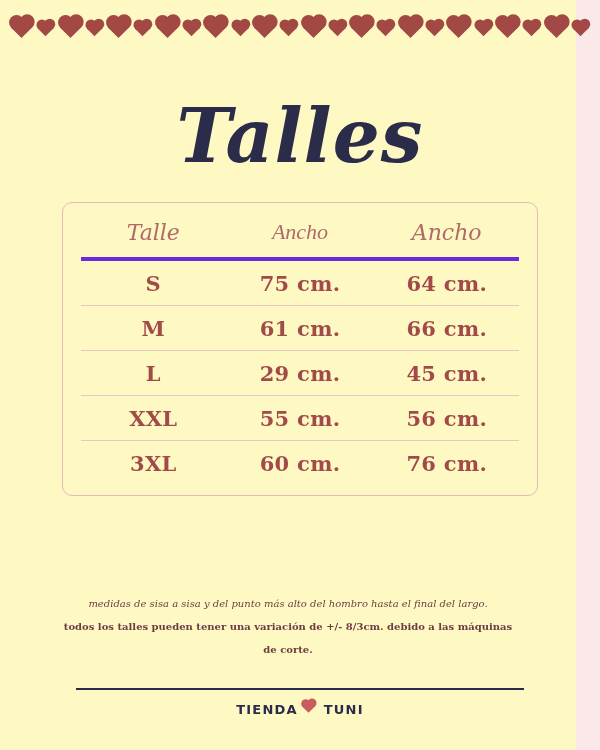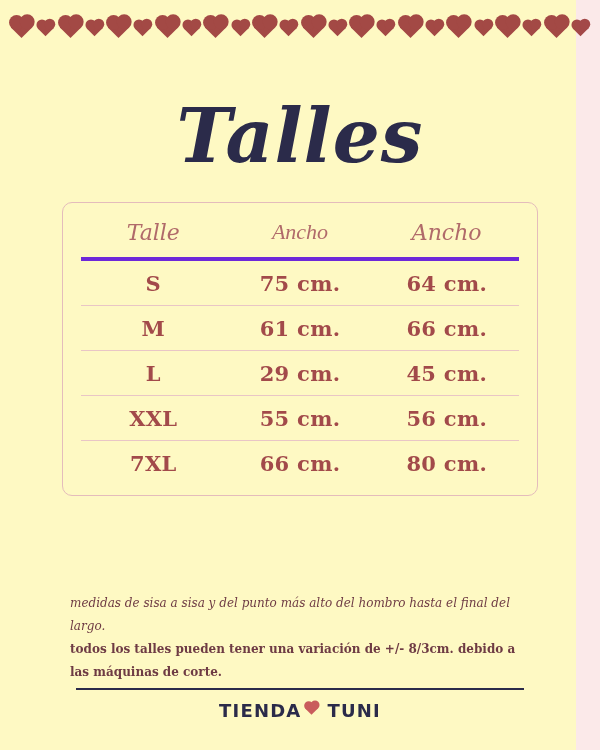--- a/index.html
+++ b/index.html
@@ -96,25 +96,26 @@
     color: #a24a4a;
     padding: 10px 0 9px 0;
     border-bottom: 1px solid #e9c6c6;
     letter-spacing: .3px;
   }
   tbody tr:last-child td { border-bottom: none; }
 
   
   .notes {
     position: absolute;
-    top: 592px; left: 70px;
+    top: 592px; left: 58px;
     width: 460px;
+    text-align: center;
     color: #6e3b44;
     font-family: "DejaVu Serif", serif;
-    font-size: 12px;
+    font-size: 10px;
     line-height: 23px;
   }
   .notes .line1 { font-style: italic; }
   .notes .line2 { font-weight: 700; }
 
   
   .divider {
     position: absolute;
     top: 688px; left: 76px;
     width: 448px; height: 2px;
@@ -126,21 +127,21 @@
     position: absolute;
     top: 700px; left: 0; width: 600px;
     display: flex;
     justify-content: center;
     align-items: center;
     gap: 2px;
   }
   .logo-text {
     font-family: "DejaVu Sans", sans-serif;
     font-weight: 700;
-    font-size: 18px;
+    font-size: 13px;
     letter-spacing: 1.2px;
     color: #2b2b4a;
     text-align: right;
   }
   .logo-mark {
     position: relative;
     display: inline-block;
     width: 22px; height: 18px;
   }
   .logo-heart {
@@ -218,23 +219,23 @@
           <td>L</td>
           <td>29 cm.</td>
           <td>45 cm.</td>
         </tr>
         <tr>
           <td>XXL</td>
           <td>55 cm.</td>
           <td>56 cm.</td>
         </tr>
         <tr>
-          <td>7XL</td>
-          <td>66 cm.</td>
-          <td>80 cm.</td>
+          <td>3XL</td>
+          <td>60 cm.</td>
+          <td>76 cm.</td>
         </tr>
       </tbody>
     </table>
   </div>
 
   <div class="notes">
     <div class="line1">medidas de sisa a sisa y del punto más alto del hombro hasta el final del largo.</div>
     <div class="line2">todos los talles pueden tener una variación de +/- 8/3cm. debido a las máquinas de corte.</div>
   </div>
 

